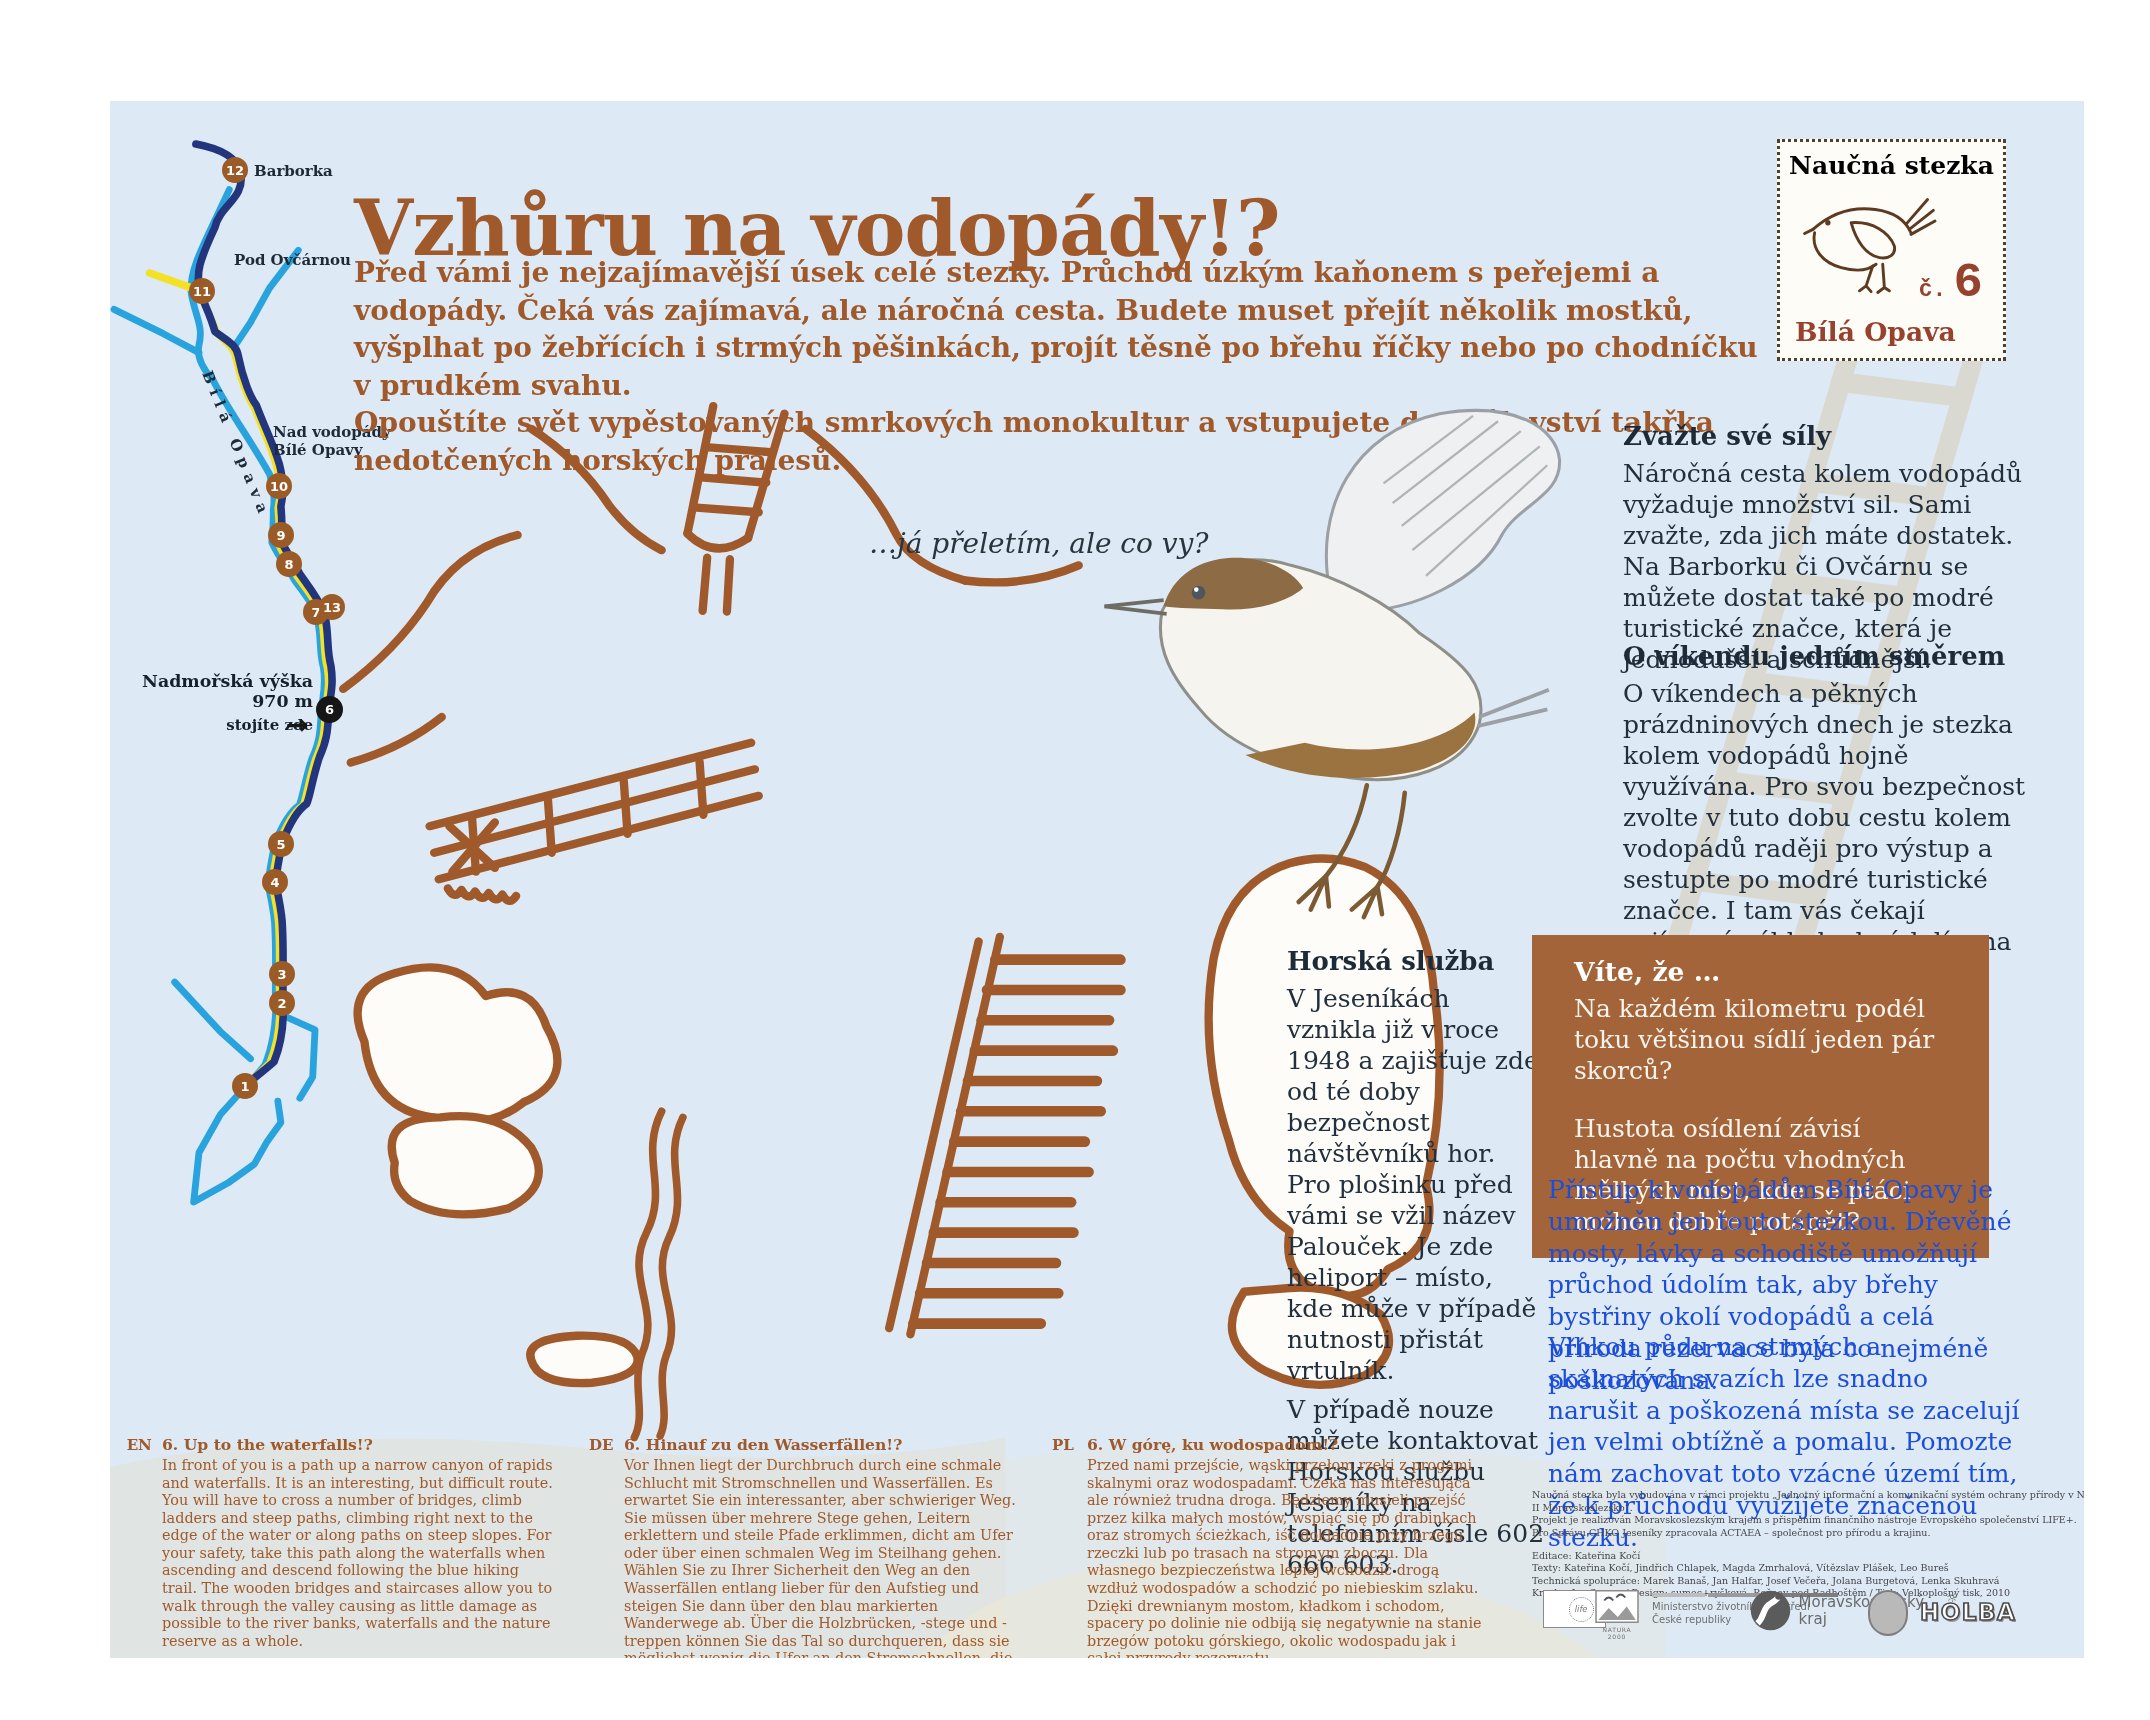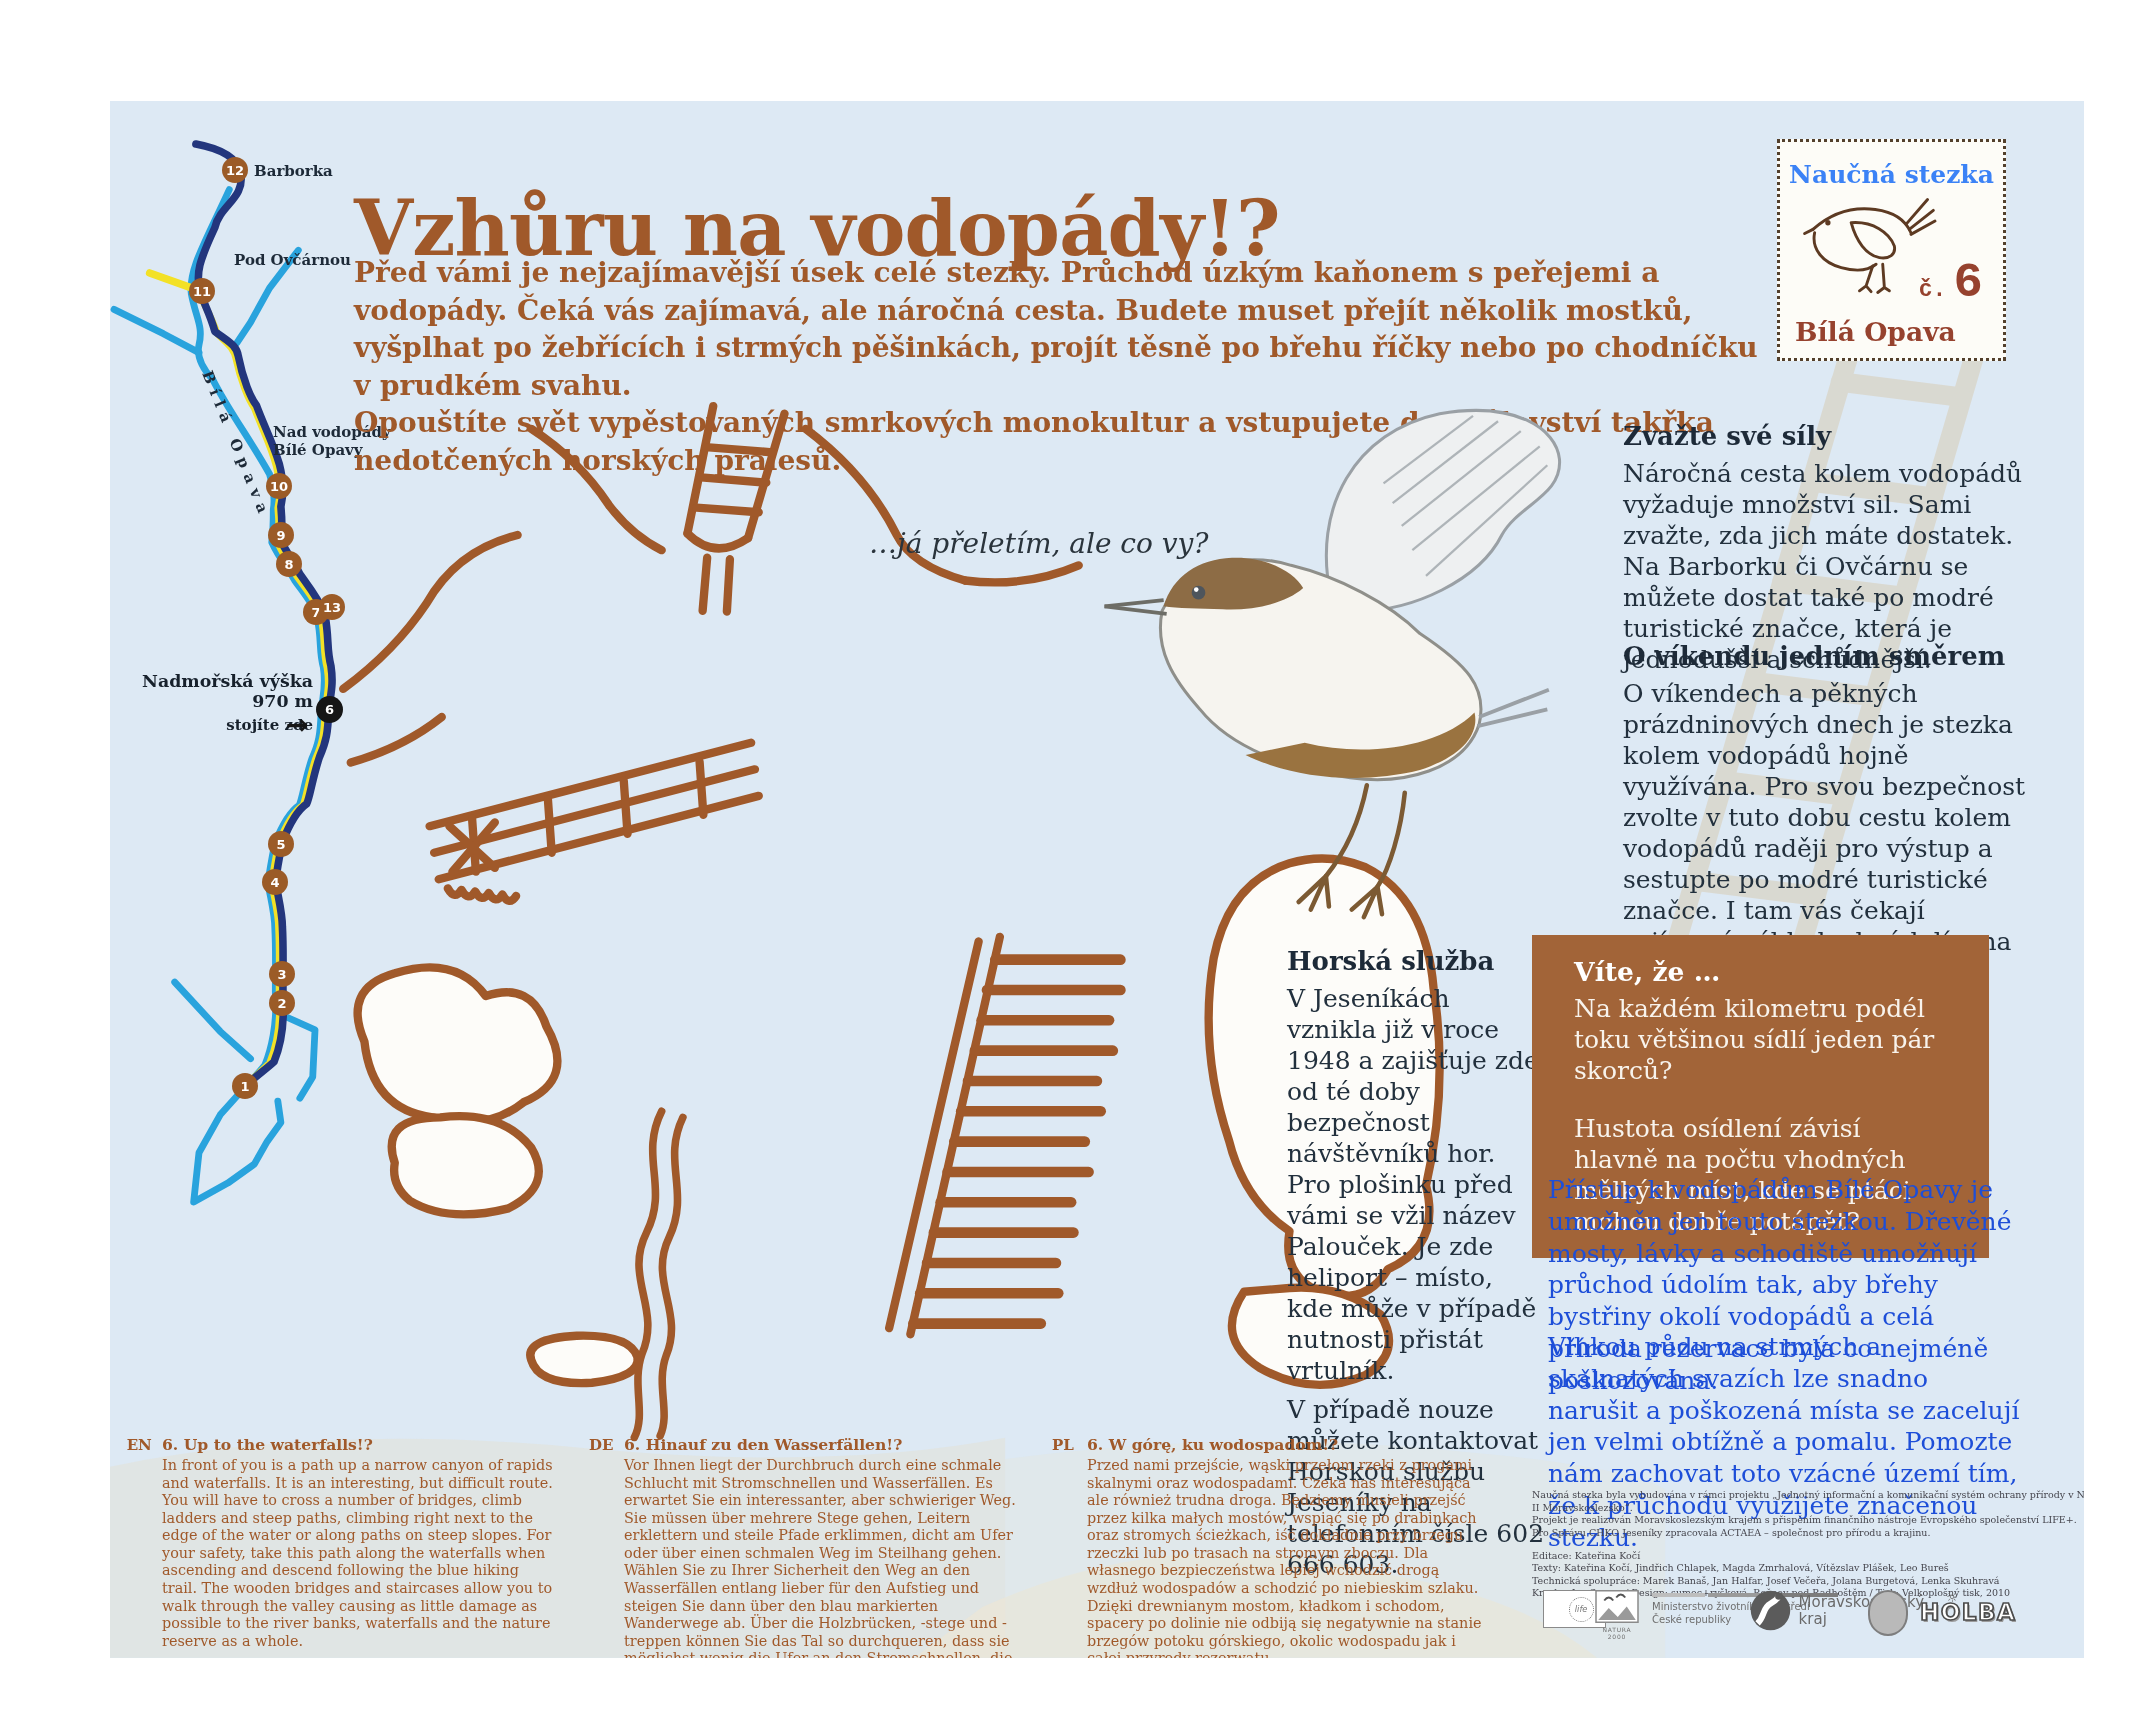--- a/index.html
+++ b/index.html
@@ -55,21 +55,21 @@
   .alt-label{position:absolute;left:0px;top:555px;width:203px;text-align:right;
     color:#17212c;font-weight:bold;font-size:17.4px;}
   .alt-label .l2{font-size:15px;margin-top:4.6px;}
   .arrow-glyph{position:absolute;left:176px;top:593px;font-size:27px;font-weight:bold;color:#161616;
     font-family:"DejaVu Sans","Liberation Sans",sans-serif;}
   
   .stamp{
     left:1667px;top:38px;width:229px;height:222px;background:#fdfcf7;
     border:3px dotted #53402c;box-sizing:border-box;text-align:center;
   }
-  .stamp .top{margin-top:18px;font-size:25px;font-weight:bold;color:#3b82f6;}
+  .stamp .top{margin-top:9px;font-size:25px;font-weight:bold;color:#000000;}
   .stamp .num{position:absolute;right:20px;bottom:47px;color:#96422e;font-weight:bold;font-family:Liberation Mono, monospace;}
   .stamp .num .c{font-size:23px;}
   .stamp .num .n{font-size:49px;}
   .stamp .bottom{position:absolute;left:15px;bottom:10.6px;font-size:26.6px;font-weight:bold;color:#96422e;}
   .stamp svg{position:absolute;left:23px;top:39px;}
   
   .credits{left:1422px;top:1388px;width:577px;color:#45454d;font-size:9.5px;line-height:1.32;}
   .credits .gap{height:10.6px;}
   .logos{left:1422px;top:1489px;width:577px;height:46px;color:#6a6a6a;
     font-family:"DejaVu Sans","Liberation Sans",sans-serif;}

